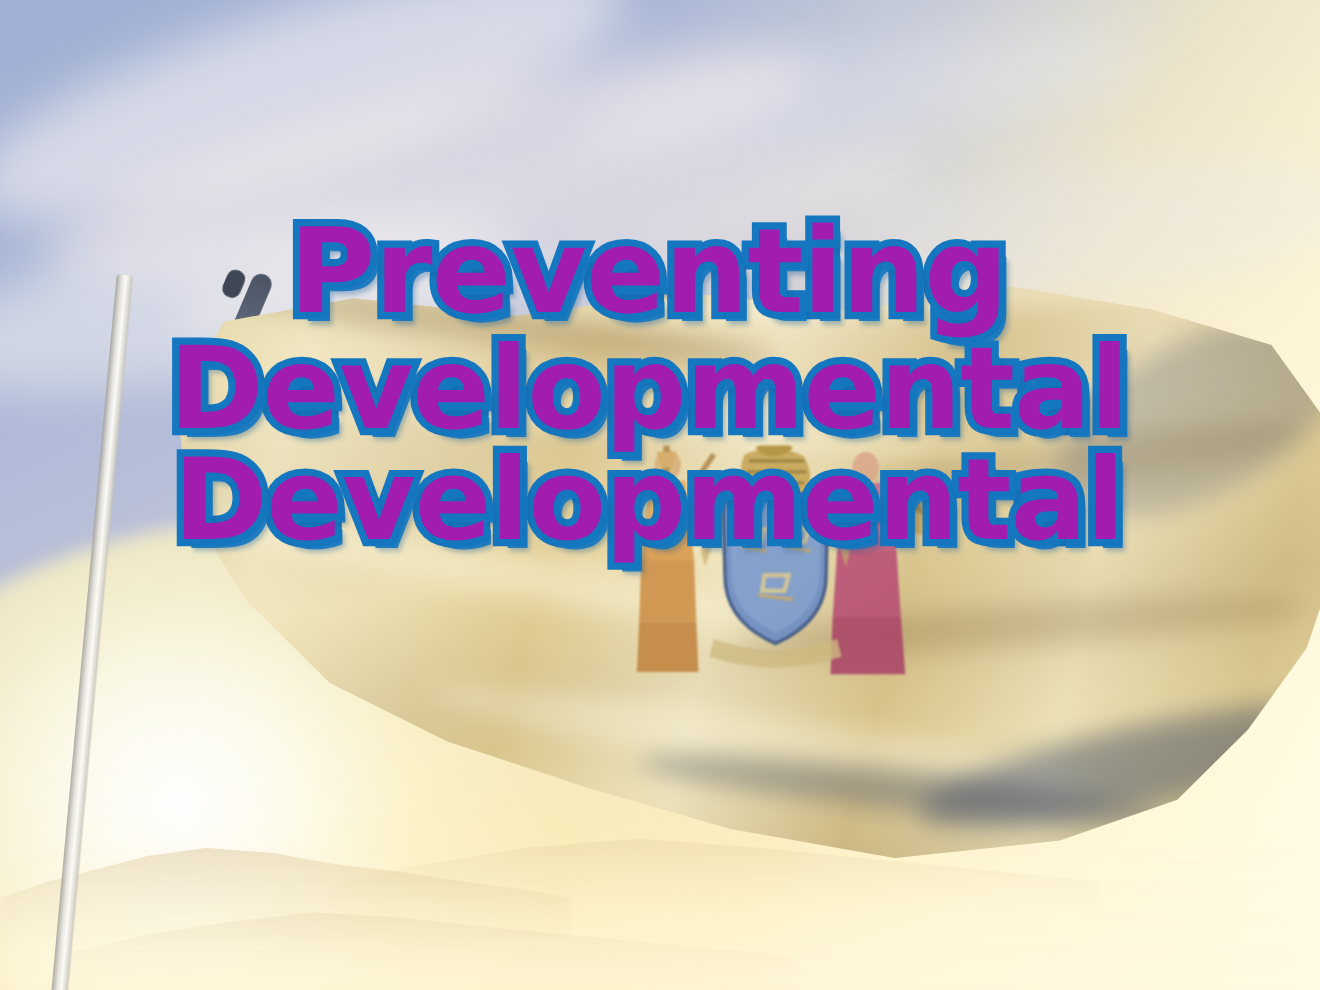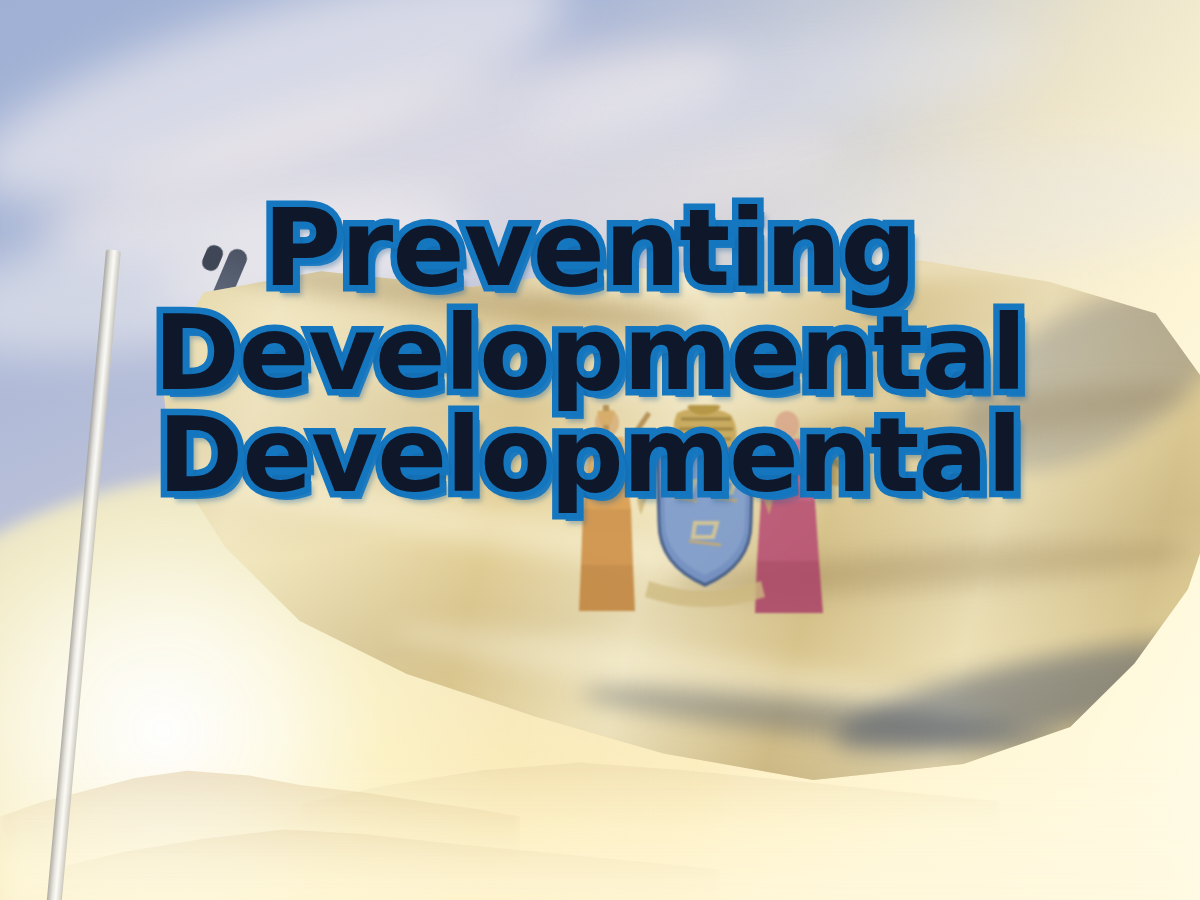--- a/index.html
+++ b/index.html
@@ -237,21 +237,21 @@
     position: absolute;
     left: 0;
     top: 196px;
     width: 1179px;
     text-align: center;
     font-family: "DejaVu Sans", sans-serif;
     font-weight: 700;
     font-size: 105px;
     line-height: 0.99;
     letter-spacing: -1px;
-    color: #0f172a;
+    color: #a21caf;
     -webkit-text-stroke: 13px #1577c0;
     paint-order: stroke fill;
     text-shadow:
        7px 8px 0 rgba(21,119,192,0.92),
        9px 11px 5px rgba(20,90,145,0.35);
     white-space: nowrap;
     user-select: none;
   }
   .title .line { display: block; }
   .title .line.l1 { font-size: 107px; }

